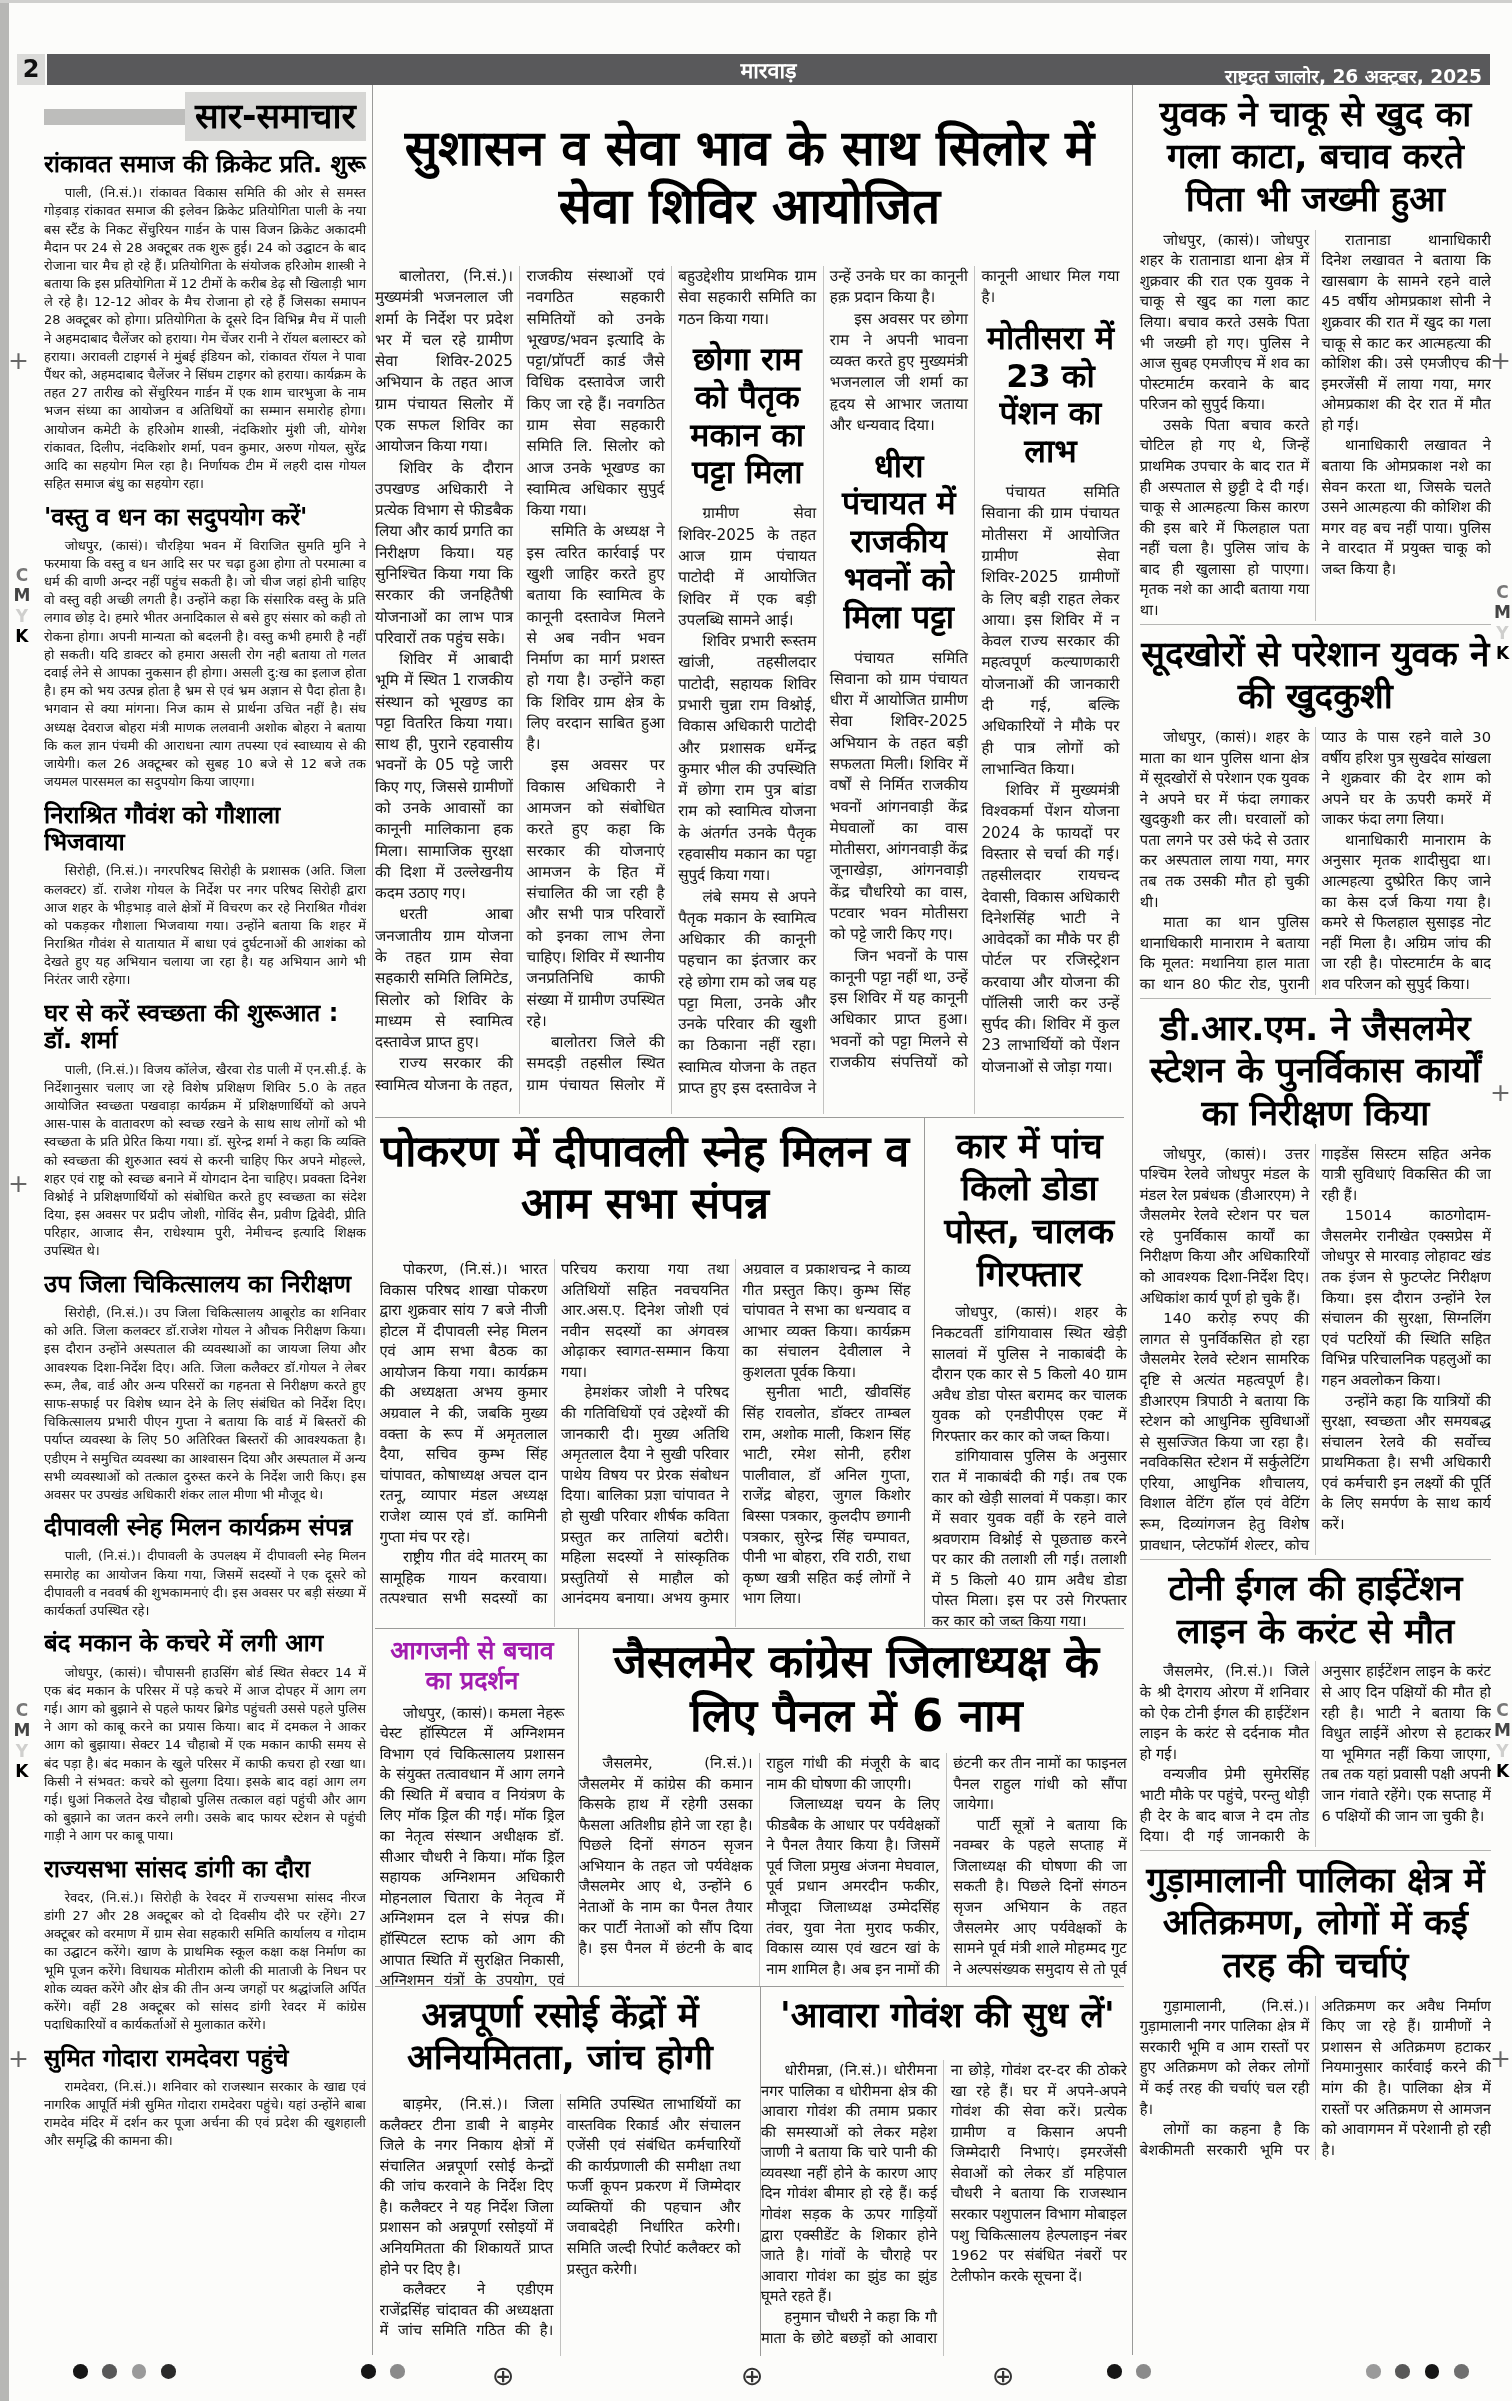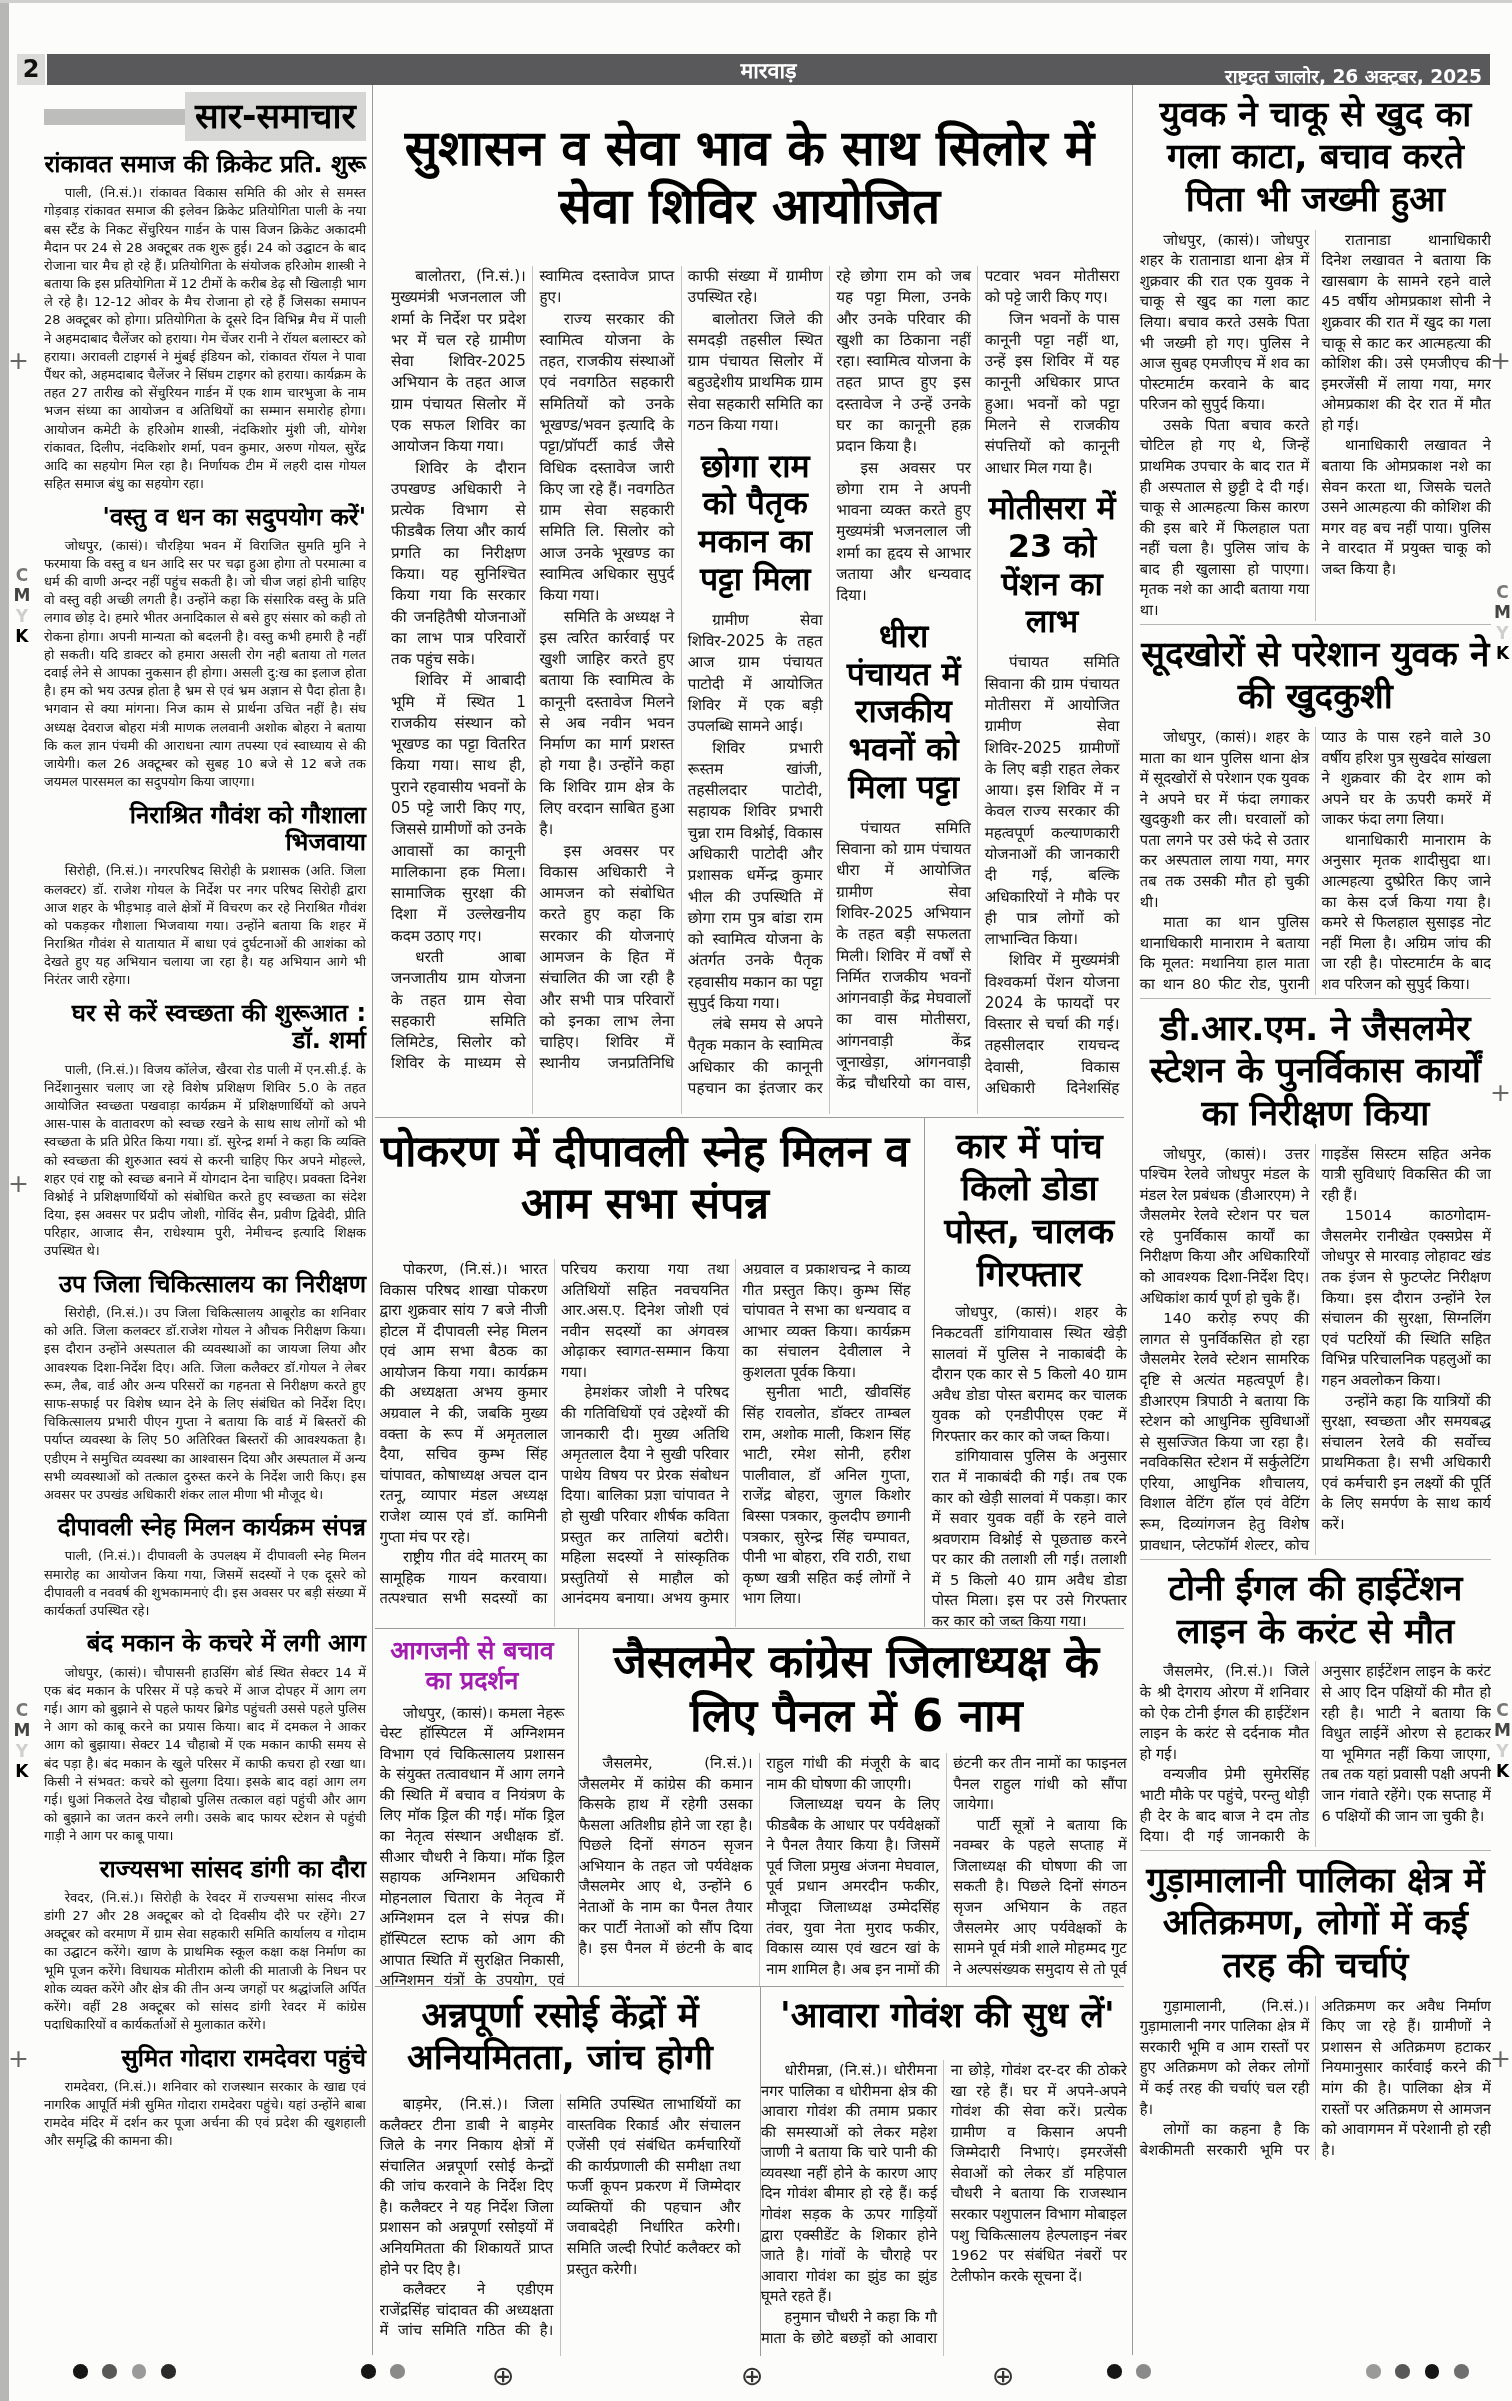--- a/index.html
+++ b/index.html
@@ -24,27 +24,27 @@
   .subhead{font-weight:bold;font-size:32px;line-height:1.18;text-align:center;margin:11.3px 0;
     text-indent:0;break-inside:avoid;color:#000;}
 
   
   .col-left{position:absolute;left:44px;top:85px;width:322px;height:2270px;overflow:hidden;
     border-right:0.6px solid #9a9a98;padding-right:5.6px;font-size:13px;line-height:1.40;}
   .saar-bar{position:relative;height:49px;margin:6.8px 0 4.5px 0;}
   .saar-strip{position:absolute;left:0;right:0;top:17px;height:16px;background:#bdbdbb;}
   .saar-title{position:absolute;right:0;top:0;background:#d6d6d4;padding:0 10.2px;font-size:35px;
     font-weight:bold;line-height:49px;color:#000;}
-  .l-hl{font-size:24px;font-weight:bold;line-height:1.15;text-align:right;margin:10.2px 0 5.6px 0;color:#000;}
+  .l-hl{font-size:24px;font-weight:bold;line-height:1.15;text-align:left;margin:10.2px 0 5.6px 0;color:#000;}
 
   
   .center{position:absolute;left:375px;top:85px;width:749px;height:2270px;}
   .lead-hl{position:absolute;top:2.3px;left:0;right:0;text-align:center;font-size:49px;font-weight:bold;
     line-height:1.18;color:#000;}
-  .lead-body{position:absolute;top:181px;left:16px;right:4.5px;height:848px;font-size:15.2px;line-height:1.40;}
+  .lead-body{position:absolute;top:181px;left:0;right:4.5px;height:848px;font-size:15.2px;line-height:1.40;}
   .band{position:absolute;left:0;right:0;border-top:0.6px solid #9a9a98;}
   .band2{top:1032px;height:509px;}
   .band3{top:1543px;height:357px;}
   .band4{top:1901px;height:369px;}
   .blk{position:absolute;top:0;bottom:0;overflow:hidden;}
   .pokaran{left:4.5px;width:531px;}
   .car{left:549px;width:195px;border-left:0.6px solid #9a9a98;padding-left:6.8px;}
   .aagjani{left:4.5px;width:185px;}
   .congress{left:203px;width:541px;border-left:0.6px solid #9a9a98;padding-left:6.8px;}
   .annapurna{left:4.5px;width:361px;}

